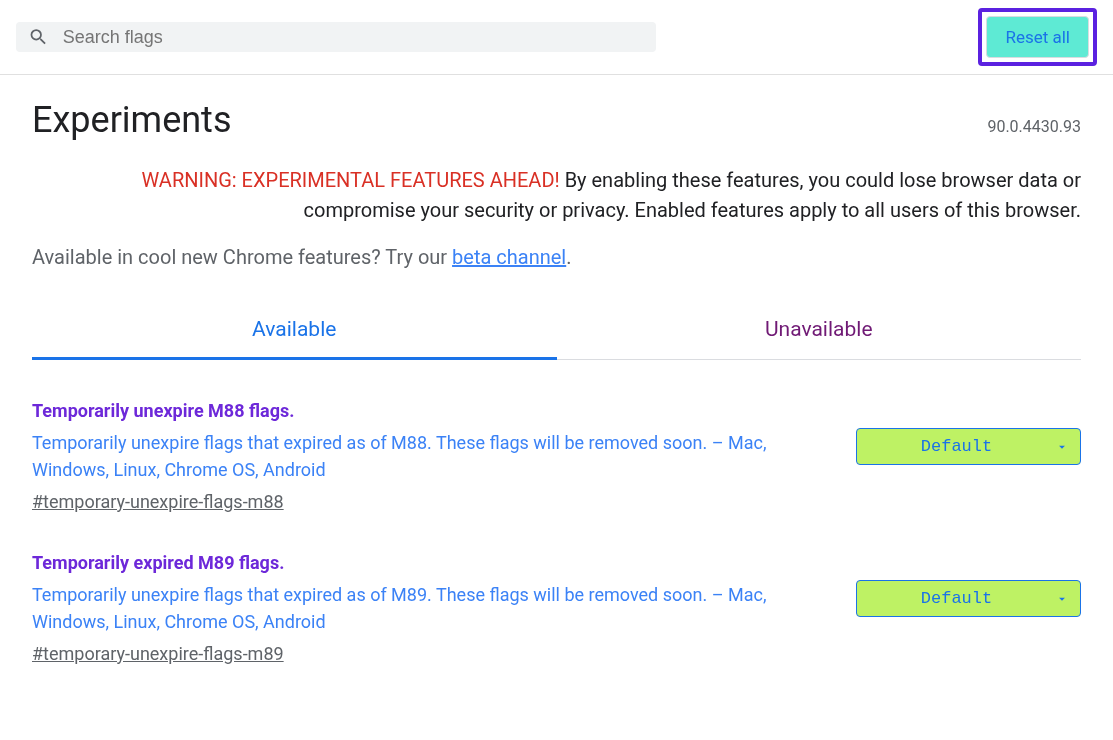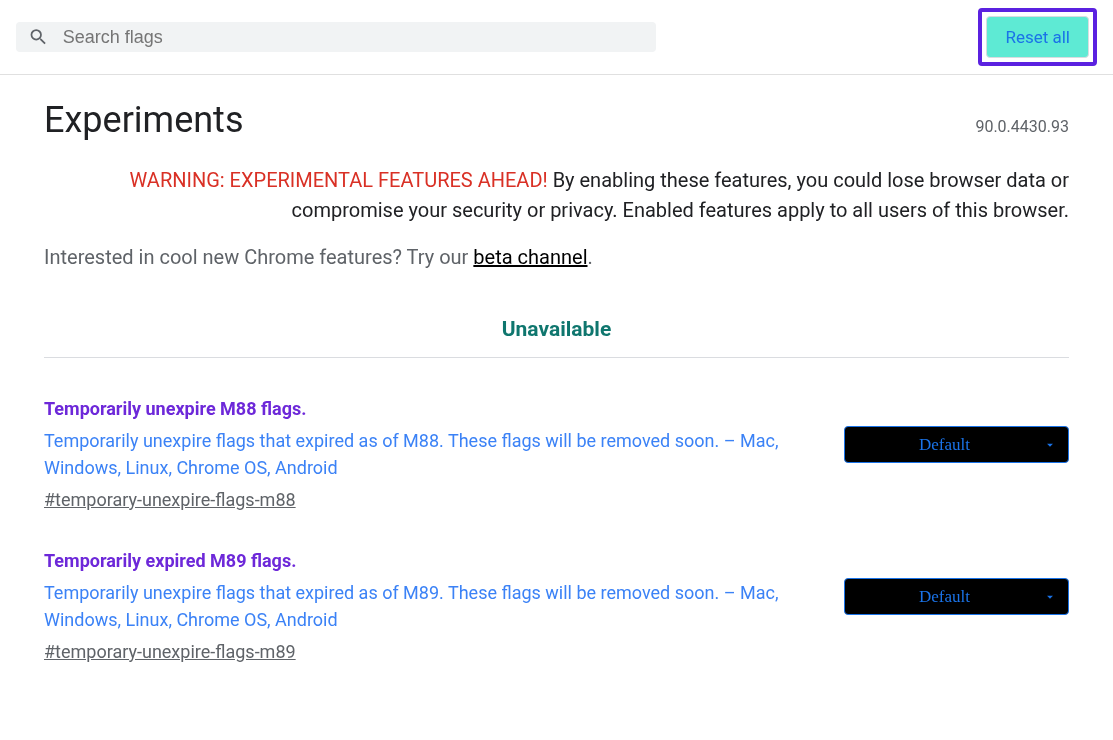--- a/index.html
+++ b/index.html
@@ -55,21 +55,21 @@
       border: 1px solid #dadce0;
       background: #5eead4;
       color: #1a73e8;
       font-size: 17px;
       padding: 10px 18px;
       border-radius: 4px;
       cursor: pointer;
       font-family: inherit;
     }
     .content {
-      padding: 24px 44px;
+      padding: 24px 32px;
     }
     .header-row {
       display: flex;
       align-items: baseline;
       justify-content: space-between;
       margin-bottom: 24px;
     }
     .page-title {
       font-size: 36px;
       font-weight: 400;
@@ -88,43 +88,42 @@
     }
     .warning-label {
       color: #d93025;
     }
     .beta-line {
       font-size: 20px;
       color: #5f6368;
       margin-bottom: 32px;
     }
     .beta-link {
-      color: #000000;
+      color: #3b82f6;
       text-decoration: underline;
       text-align: center;
     }
     .tabs {
       display: flex;
       border-bottom: 1px solid #dadce0;
     }
     .tab {
       flex: 1;
       text-align: center;
       padding: 16px 0;
       font-size: 21px;
       cursor: pointer;
     }
     .tab-active {
       color: #1a73e8;
       border-bottom: 3px solid #1a73e8;
       margin-bottom: -1px;
     }
     .tab-inactive {
-      color: #0f766e;
-      font-weight: bold;
+      color: #701a75;
     }
     .flag-item {
       display: flex;
       align-items: flex-start;
       justify-content: space-between;
       padding: 40px 0 0 0;
     }
     .flag-text {
       flex: 1;
       padding-right: 24px;
@@ -147,29 +146,29 @@
       text-decoration: underline;
     }
     .flag-select-wrapper {
       position: relative;
       margin-top: 28px;
     }
     .flag-select {
       appearance: none;
       -webkit-appearance: none;
       border: 1px solid #1a73e8;
-      background: #000000;
+      background: #bef264;
       color: #1a73e8;
       font-size: 17px;
       padding: 8px 40px 8px 16px;
       border-radius: 4px;
       cursor: pointer;
       width: 225px;
       text-align: center;
-      font-family: Liberation Serif, serif;
+      font-family: Liberation Mono, monospace;
     }
     .select-chevron {
       position: absolute;
       right: 12px;
       top: 50%;
       transform: translateY(-50%);
       pointer-events: none;
       width: 14px;
       height: 14px;
       fill: #1a73e8;
@@ -195,24 +194,25 @@
   <div class="header-row">
     <h1 class="page-title">Experiments</h1>
     <span class="version">90.0.4430.93</span>
   </div>
 
   <p class="warning">
     <span class="warning-label">WARNING: EXPERIMENTAL FEATURES AHEAD!</span><span> By enabling these features, you could lose browser data or compromise your security or privacy. Enabled features apply to all users of this browser.</span>
   </p>
 
   <p class="beta-line">
-    <span>Interested in cool new Chrome features? Try our </span><a href="#" class="beta-link">beta channel</a><span>.</span>
+    <span>Available in cool new Chrome features? Try our </span><a href="#" class="beta-link">beta channel</a><span>.</span>
   </p>
 
   <div class="tabs">
+    <div class="tab tab-active">Available</div>
     <div class="tab tab-inactive">Unavailable</div>
   </div>
 
   <div class="flag-item">
     <div class="flag-text">
       <div class="flag-title">Temporarily unexpire M88 flags.</div>
       <div class="flag-desc">Temporarily unexpire flags that expired as of M88. These flags will be removed soon. – Mac, Windows, Linux, Chrome OS, Android</div>
       <a href="#" class="flag-anchor">#temporary-unexpire-flags-m88</a>
     </div>
     <div class="flag-select-wrapper">

